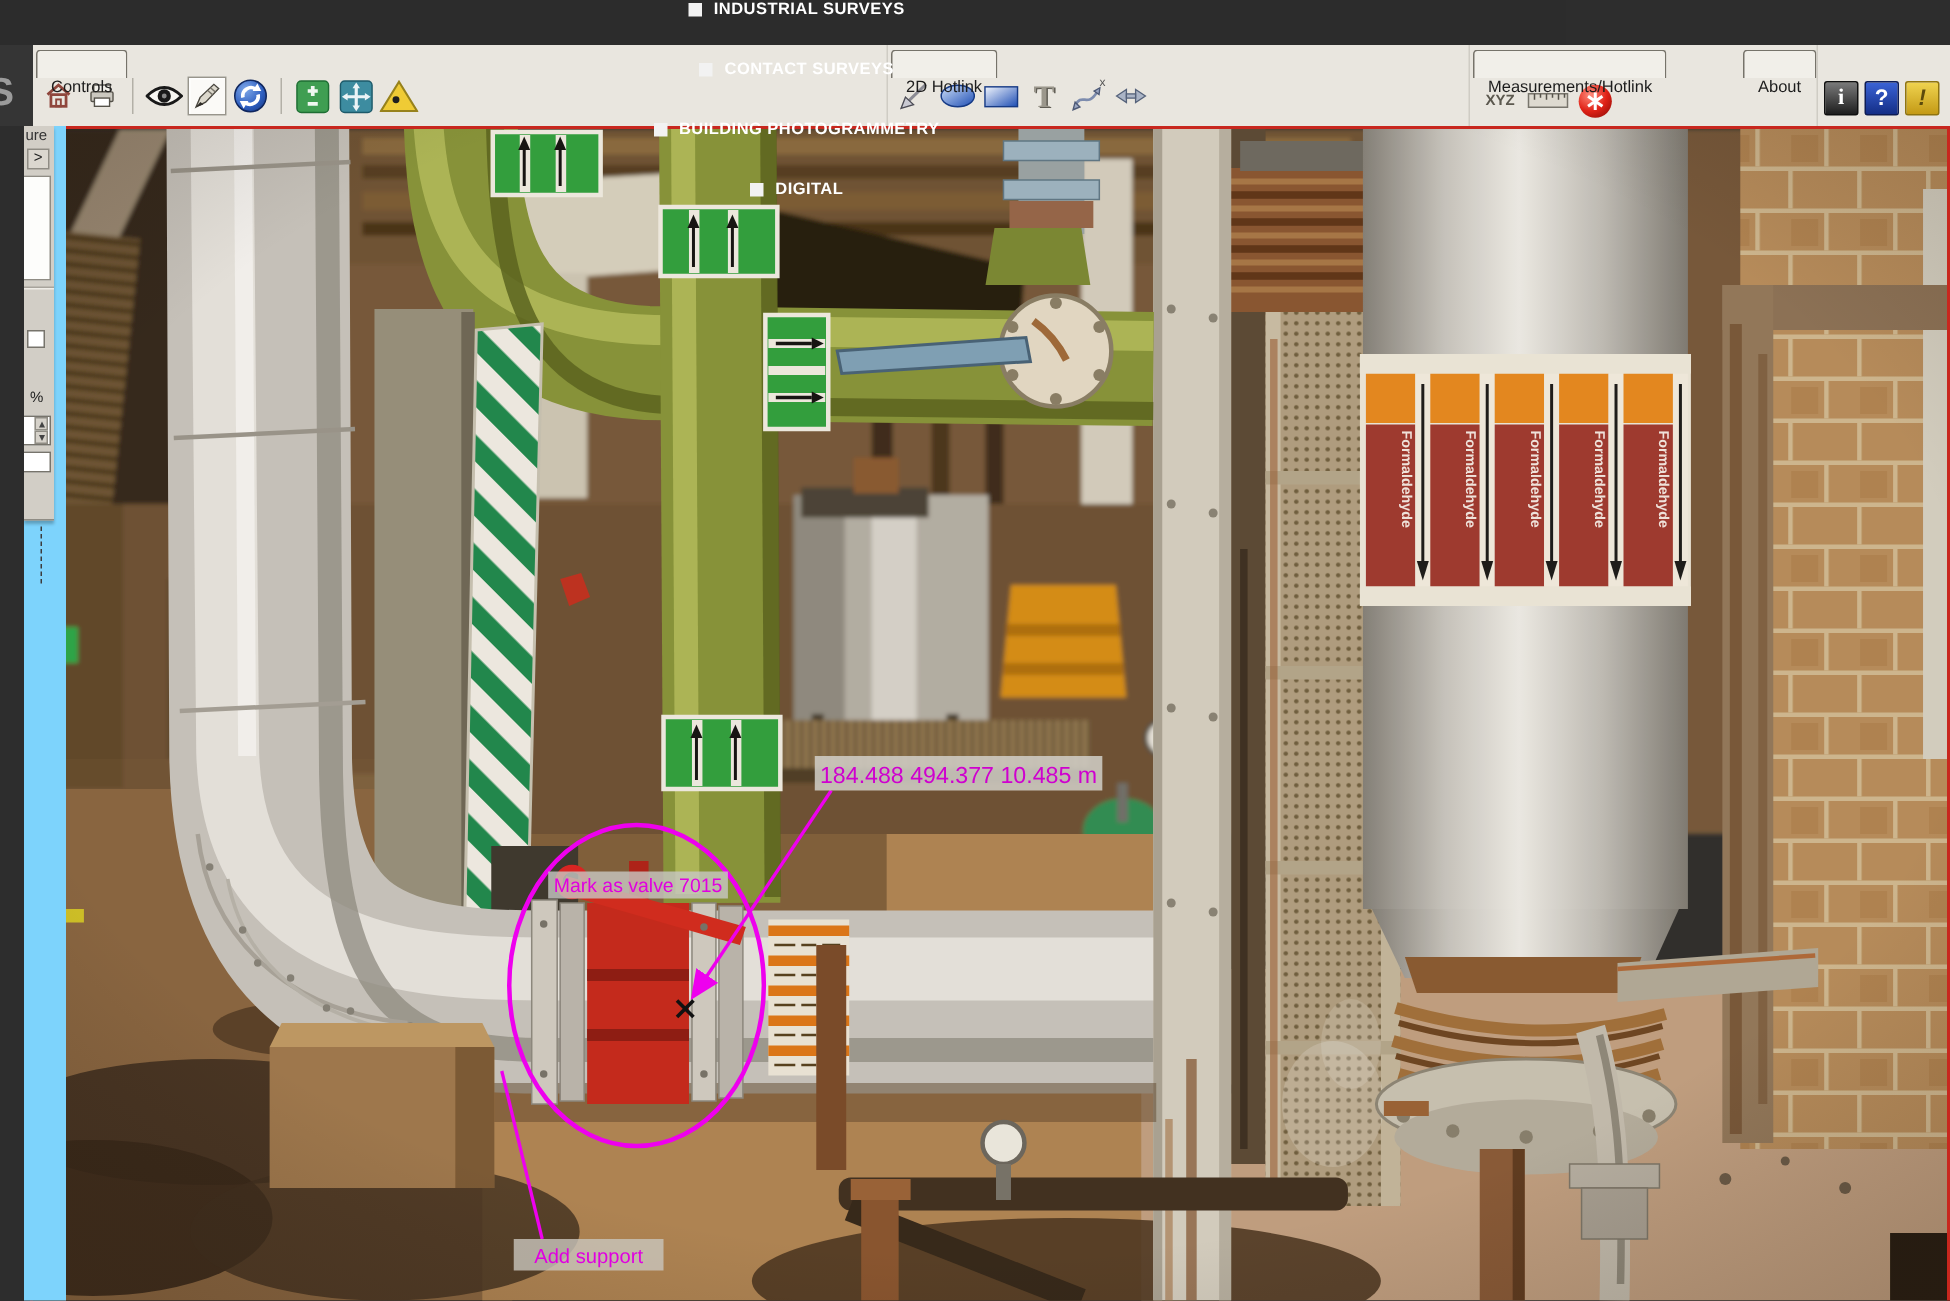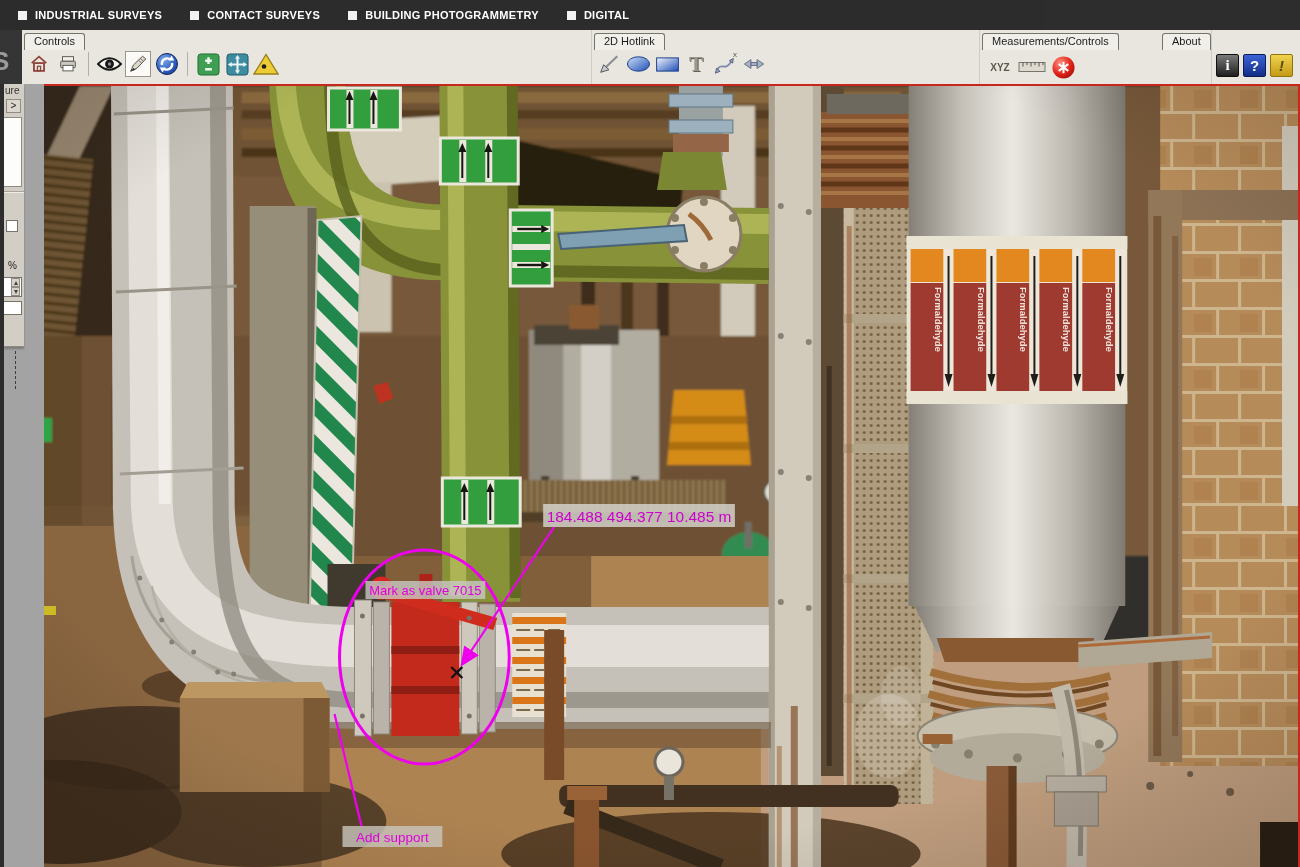--- a/index.html
+++ b/index.html
@@ -1,44 +1,44 @@
 <!DOCTYPE html>
 <html><head>
 <meta charset="utf-8">
 <style>
   html,body{margin:0;padding:0;width:1300px;height:867px;overflow:hidden;background:#2d2d2d;
     font-family:"Liberation Sans",sans-serif;-webkit-font-smoothing:antialiased;}
   *{box-sizing:border-box;}
   
   #menubar{position:absolute;left:0;top:0;width:1044px;height:30px;background:#2c2c2c;
-    display:flex;align-items:center;padding-left:18px;gap:28px;z-index:5;}
+    display:flex;align-items:center;padding-left:18px;gap:28px;z-index:5;flex-direction:column;}
   .mi{display:flex;align-items:center;gap:8px;cursor:pointer;}
   .mi .sq{width:9px;height:9px;background:#f2f2f2;}
   .mi .lbl{color:#fff;font-size:11px;font-weight:bold;letter-spacing:.3px;}
   
   #toolbar{position:absolute;left:0;top:30px;width:1300px;height:54px;background:#e9e6df;z-index:4;}
   #toolbar .darkcorner{position:absolute;left:0;top:0;width:22px;height:54px;background:#353535;overflow:hidden;}
   #toolbar .darkcorner .logofrag{position:absolute;left:-8px;top:16px;color:#9b9b9b;font-size:26px;font-weight:bold;}
   .groupline{position:absolute;top:0;bottom:0;width:1px;background:#cfccc4;}
   .tab{position:absolute;top:3px;height:17px;background:#f1efe9;border:1px solid #76736a;border-bottom:none;
-    border-radius:3px 3px 0 0;font-size:11px;color:#1c1c1c;padding:1px 9px 0;z-index:3;cursor:pointer;}
+    border-radius:3px 3px 0 0;font-size:11px;color:#1c1c1c;padding:18px 9px 0;z-index:3;cursor:pointer;}
   .iconrow{position:absolute;top:21px;display:flex;align-items:center;gap:3px;}
   .ti{width:26px;height:26px;display:inline-flex;align-items:center;justify-content:center;cursor:pointer;position:relative;}
   .ti svg{display:block;}
   .ti.selected{background:#fbfaf7;border:1px solid #98958c;box-shadow:inset 1px 1px 0 #fff;}
   .vsep{width:1px;height:24px;background:#b3b0a7;margin:0 4px;}
   .sqicon{width:23px;height:23px;border-radius:2px;display:inline-flex;align-items:center;justify-content:center;
     font-weight:bold;font-size:15px;cursor:pointer;}
   #icon-info{background:linear-gradient(#7a7a7a,#1e1e1e);color:#fff;border:1px solid #101010;font-family:"Liberation Serif",serif;}
   #icon-help{background:linear-gradient(#3b63d6,#142e86);color:#fff;border:1px solid #0e1c54;}
   #icon-awarn{background:linear-gradient(#efd34f,#c49a16);color:#5c4a0c;border:1px solid #8f7410;font-style:italic;}
   .xyztxt{font-size:10px;font-weight:bold;color:#5c594f;letter-spacing:0;}
   .supx{position:absolute;right:1px;top:-1px;font-size:8px;color:#555;}
   
-  #sidebar{position:absolute;left:4px;top:84px;width:40px;height:783px;background:#a3a3a3;overflow:hidden;z-index:2;}
+  #sidebar{position:absolute;left:16px;top:84px;width:28px;height:783px;background:#7dd3fc;overflow:hidden;z-index:2;}
   #sidebar .panel{position:absolute;left:0;top:0;width:20px;height:263px;background:#d2cec6;border-bottom:1px solid #8f8c84;box-shadow:0 2px 2px rgba(0,0,0,.25);}
   #sidebar .frag{position:absolute;left:1px;top:1px;font-size:10px;color:#333;}
   #sidebar .expander{position:absolute;left:2px;top:15px;width:15px;height:14px;background:#dbd7cf;border:1px solid #8f8c84;
     font-size:10px;color:#222;text-align:center;line-height:12px;cursor:pointer;}
   #sidebar .whitebox{position:absolute;left:-6px;top:33px;width:24px;height:70px;background:#fdfdfb;border:1px solid #8f8c84;}
   #sidebar .groove{position:absolute;left:0;top:107px;width:20px;height:2px;border-top:1px solid #a8a49c;border-bottom:1px solid #efece6;}
   #sidebar .chk{position:absolute;left:2px;top:136px;width:12px;height:12px;background:#fff;border:1px solid #77746c;}
   #sidebar .pct{position:absolute;left:4px;top:176px;font-size:10px;color:#222;}
   #sidebar .spin{position:absolute;left:-6px;top:193px;width:24px;height:20px;background:#fff;border:1px solid #77746c;}
   #sidebar .spin .arr{position:absolute;right:1px;width:9px;height:9px;background:#d6d2ca;border:1px solid #908d85;}
@@ -78,21 +78,21 @@
 <div id="toolbar">
   <div class="darkcorner">
       <span class="logofrag">S</span>
     </div>
   <div class="groupline" style="left:591px"></div>
   <div class="groupline" style="left:979px"></div>
   <div class="groupline" style="left:1211px"></div>
 
   <div class="tab" style="left:24px">Controls</div>
   <div class="tab" style="left:594px">2D Hotlink</div>
-  <div class="tab" style="left:982px">Measurements/Controls</div>
+  <div class="tab" style="left:982px">Measurements/Hotlink</div>
   <div class="tab" style="left:1162px">About</div>
 
   <div class="iconrow" style="left:26px">
     <span class="ti">
       <svg width="22" height="22" viewBox="0 0 24 24">
           <path d="M4 11 L12 4 L20 11" fill="none" stroke="#8f463c" stroke-width="2"></path>
           <rect x="6.5" y="11" width="11" height="8.5" fill="none" stroke="#8f463c" stroke-width="2"></rect>
           <rect x="10.3" y="14.5" width="3.4" height="5" fill="none" stroke="#8f463c" stroke-width="1.4"></rect>
         </svg>
     </span>

